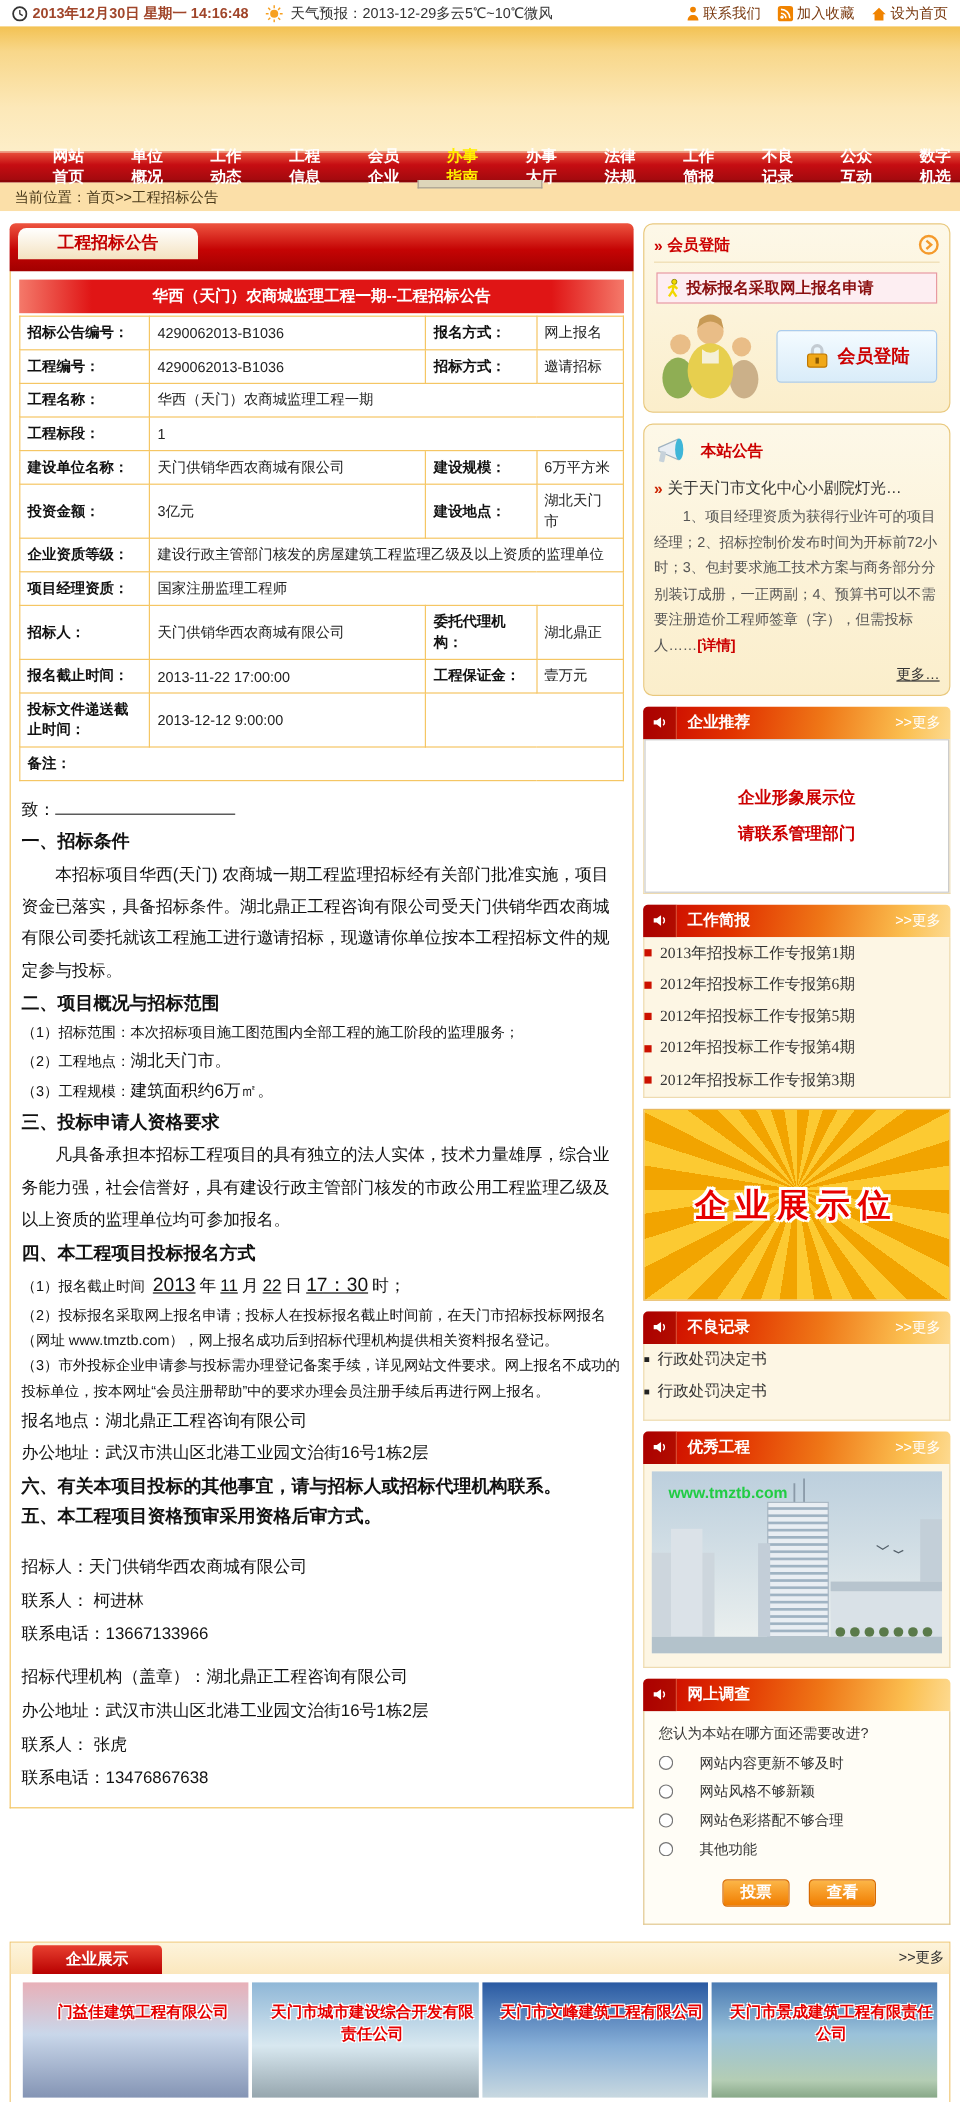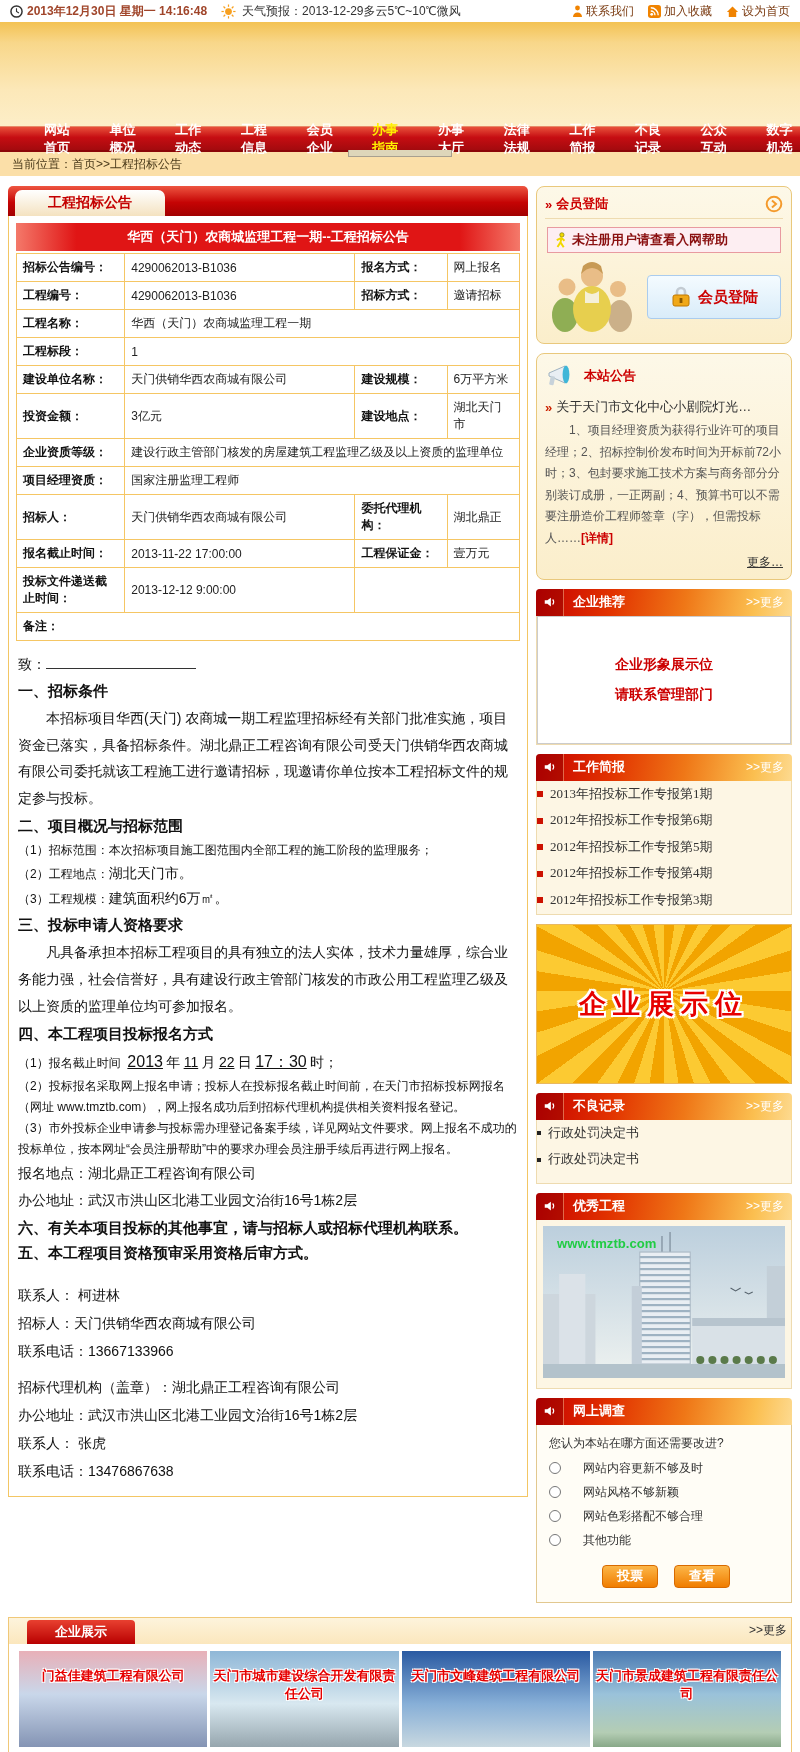--- a/index.html
+++ b/index.html
@@ -24,21 +24,21 @@
 
   
   .crumb { height:24px; background:#fbdfa8; display:flex; align-items:center; font-size:12px; color:#4a3a1a; padding-left:12px; }
 
   
   .main { display:flex; align-items:flex-start; gap:8px; padding:10px 8px; min-height:1258px; background:#fff; }
   .leftcol { width:520px; flex:none; }
   .rightcol { width:256px; flex:none; display:flex; flex-direction:column; gap:9px; }
 
   
-  .tabbar { height:30px; background:linear-gradient(#ee5540, #c50404 55%, #a20000); border-radius:5px 5px 0 0; position:relative; }
+  .tabbar { height:40px; background:linear-gradient(#ee5540, #c50404 55%, #a20000); border-radius:5px 5px 0 0; position:relative; }
   .paneltab { position:absolute; left:7px; top:4px; width:150px; height:26px; background:linear-gradient(#ffffff, #f4e2c0); border-radius:7px 7px 0 0; color:#c40000; font-weight:bold; font-size:14px; display:flex; align-items:center; justify-content:center; }
   .panelbody { border:1px solid #f3c664; border-top:none; padding:7px; background:#fff; }
   .ntitle { height:28px; background:linear-gradient(90deg,#f4796a 0%, #e01515 12%, #e01515 88%, #f4796a 100%); color:#fff; font-weight:bold; font-size:13px; display:flex; align-items:center; justify-content:center; margin-bottom:2px; }
   table.ntable { width:100%; border-collapse:collapse; }
   table.ntable td { border:1px solid #f5c664; font-size:12px; padding:5px 6px; height:20px; vertical-align:middle; }
   td.lbl { font-weight:bold; color:#111; }
 
   .nbody { padding:10px 2px 4px 2px; font-size:14px; color:#111; }
   .salute { margin:4px 0 8px 0; }
   .uline { display:inline-block; width:150px; border-bottom:1px solid #333; height:14px; }
@@ -95,21 +95,21 @@
   .obtn { width:56px; height:23px; background:linear-gradient(#fcb648,#f07d00); border:1px solid #d86a00; border-radius:4px; color:#fff; font-weight:bold; font-size:13px; font-family:inherit; }
 
   
   .showcase { margin:4px 8px 0 8px; border:1px solid #f0c878; background:#fff; }
   .show-hd { height:26px; background:linear-gradient(#fdf4dc,#fbe7bd); display:flex; align-items:flex-end; }
   .show-tab { width:108px; height:24px; margin-left:18px; background:linear-gradient(#e84030,#b80000); border-radius:4px 4px 0 0; color:#fff; font-weight:bold; font-size:13px; display:flex; align-items:center; justify-content:center; }
   .show-hd .sp { flex:1; }
   .show-hd .more { font-size:12px; color:#333; margin:0 4px 5px 0; }
   .show-imgs { display:flex; gap:3px; padding:7px 10px 10px 10px; }
   .sbanner { flex:1; height:96px; position:relative; overflow:hidden; }
-  .sbanner .bn { position:absolute; top:16px; left:0; right:0; text-align:center; color:#e60000; font-weight:bold; font-size:13px;
+  .sbanner .bn { position:absolute; top:16px; left:12px; right:0; text-align:center; color:#e60000; font-weight:bold; font-size:13px;
     text-shadow:-1px -1px 0 #fff, 1px -1px 0 #fff, -1px 1px 0 #fff, 1px 1px 0 #fff; }
   .bg1 { background:linear-gradient(180deg,#e8b0b8 0%, #c9d7ea 45%, #8494b4 100%); }
   .bg2 { background:linear-gradient(180deg,#8fb7d7 0%, #d8e8f0 55%, #96a6ae 100%); }
   .bg3 { background:linear-gradient(180deg,#2a5aa2 0%, #87afd7 55%, #c8d8e0 100%); }
   .bg4 { background:linear-gradient(180deg,#4a7ab2 0%, #9ac2da 45%, #b4cdb4 85%, #88a888 100%); }
 
   .icon { display:inline-flex; align-items:center; justify-content:center; }
 </style>
 </head>
 <body>
@@ -298,22 +298,22 @@
           <span class="u datey">17：30</span>
           <span class="big">时；</span>
         </div>
         <div class="sml">（2）投标报名采取网上报名申请；投标人在投标报名截止时间前，在天门市招标投标网报名（网址 www.tmztb.com），网上报名成功后到招标代理机构提供相关资料报名登记。</div>
         <div class="sml">（3）市外投标企业申请参与投标需办理登记备案手续，详见网站文件要求。网上报名不成功的投标单位，按本网址“会员注册帮助”中的要求办理会员注册手续后再进行网上报名。</div>
         <div class="plain">报名地点：湖北鼎正工程咨询有限公司</div>
         <div class="plain">办公地址：武汉市洪山区北港工业园文治街16号1栋2层</div>
         <div class="sech">六、有关本项目投标的其他事宜，请与招标人或招标代理机构联系。</div>
         <div class="sech">五、本工程项目资格预审采用资格后审方式。</div>
         <div class="contacts">
+          <div>招标人：天门供销华西农商城有限公司</div>
           <div>联系人： 柯进林</div>
-          <div>招标人：天门供销华西农商城有限公司</div>
           <div>联系电话：13667133966</div>
           <div class="gap8"></div>
           <div>招标代理机构（盖章）：湖北鼎正工程咨询有限公司</div>
           <div>办公地址：武汉市洪山区北港工业园文治街16号1栋2层</div>
           <div>联系人： 张虎</div>
           <div>联系电话：13476867638</div>
         </div>
       </div>
     </div>
   </div>
@@ -332,21 +332,21 @@
             </svg>
         </span>
       </div>
       <div class="helpline">
         <span class="icon">
           <svg width="15" height="17" viewBox="0 0 16 18">
               <circle cx="9.5" cy="3" r="2.3" fill="#f2d800" stroke="#7a7a00" stroke-width="0.7"></circle>
               <path d="M4 8.5 9 6.2 12.2 9.2 M9 6.2 8 11 4.8 16 M8 11 11.4 16.2" stroke="#f2d800" stroke-width="2.1" fill="none"></path>
             </svg>
         </span>
-        <span>未注册用户请查看入网帮助</span>
+        <span>投标报名采取网上报名申请</span>
       </div>
       <div class="loginrow">
         <span class="icon">
           <svg width="92" height="72" viewBox="0 0 92 72">
             <circle cx="20" cy="26" r="8.5" fill="#e9bd87"></circle>
               <ellipse cx="18" cy="54" rx="13" ry="17" fill="#8fae54"></ellipse>
             <circle cx="71" cy="28" r="8" fill="#e9bd87"></circle>
               <ellipse cx="73" cy="55" rx="12" ry="16" fill="#cbb089"></ellipse>
             <circle cx="45" cy="15" r="11" fill="#e9bd87"></circle>
               <path d="M34 13q11-12 22 0l-2-8q-9-8-18 0z" fill="#c79a55"></path>

